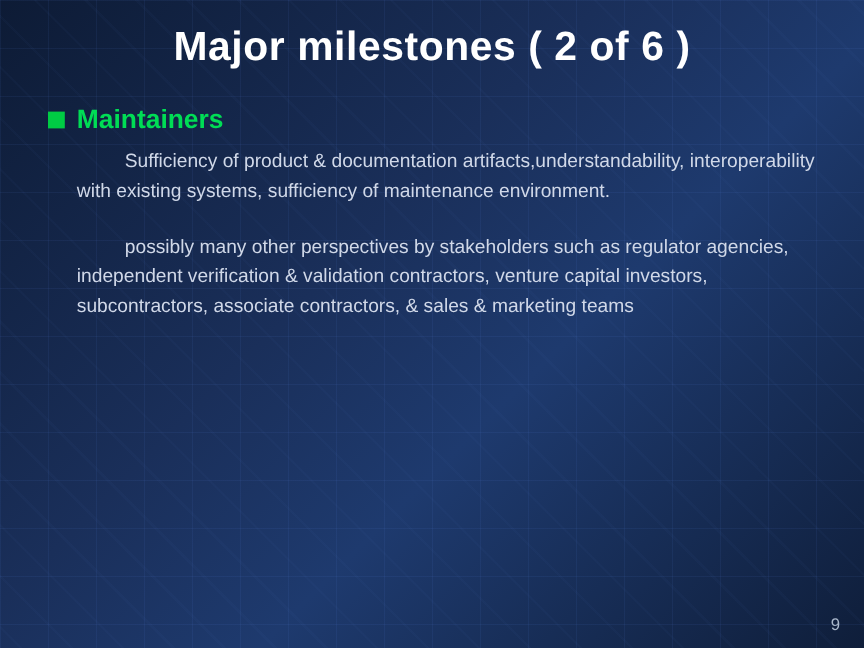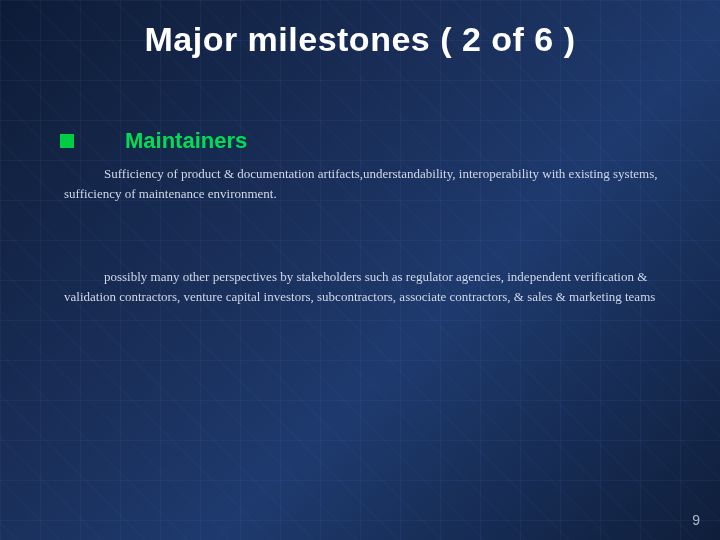--- a/index.html
+++ b/index.html
@@ -1,15 +1,15 @@
 <!DOCTYPE html>
 <html><head>
   <meta charset="utf-8">
   <style>
-    * { margin: 0; padding: 0; box-sizing: border-box; gap: 41px; }
+    * { margin: 0; padding: 0; box-sizing: border-box; }
 
     body {
       width: 720px;
       height: 540px;
       overflow: hidden;
       font-family: Arial, sans-serif;
       background: #1a2a4a;
       position: relative;
     }
 
@@ -50,44 +50,43 @@
     }
 
     .section {
       margin-bottom: 22px;
     }
 
     .section-header {
       display: flex;
       align-items: center;
       margin-bottom: 10px;
-      margin-left: 20px;
     }
 
     .bullet-square {
       width: 14px;
       height: 14px;
       background: #00cc44;
       margin-right: 10px;
       flex-shrink: 0;
     }
 
     .section-title {
       font-size: 22px;
       font-weight: bold;
       color: #00dd55;
       font-family: Arial, sans-serif;
     }
 
     .section-body {
       color: #d0d8e8;
-      font-size: 13px;
+      font-size: 16px;
       line-height: 1.55;
       padding-left: 24px;
-      font-family: Liberation Serif, serif;
+      font-family: Liberation Sans, sans-serif;
     }
 
     .section-body .indent {
       display: inline-block;
       width: 40px;
     }
 
     .page-number {
       position: absolute;
       bottom: 12px;

